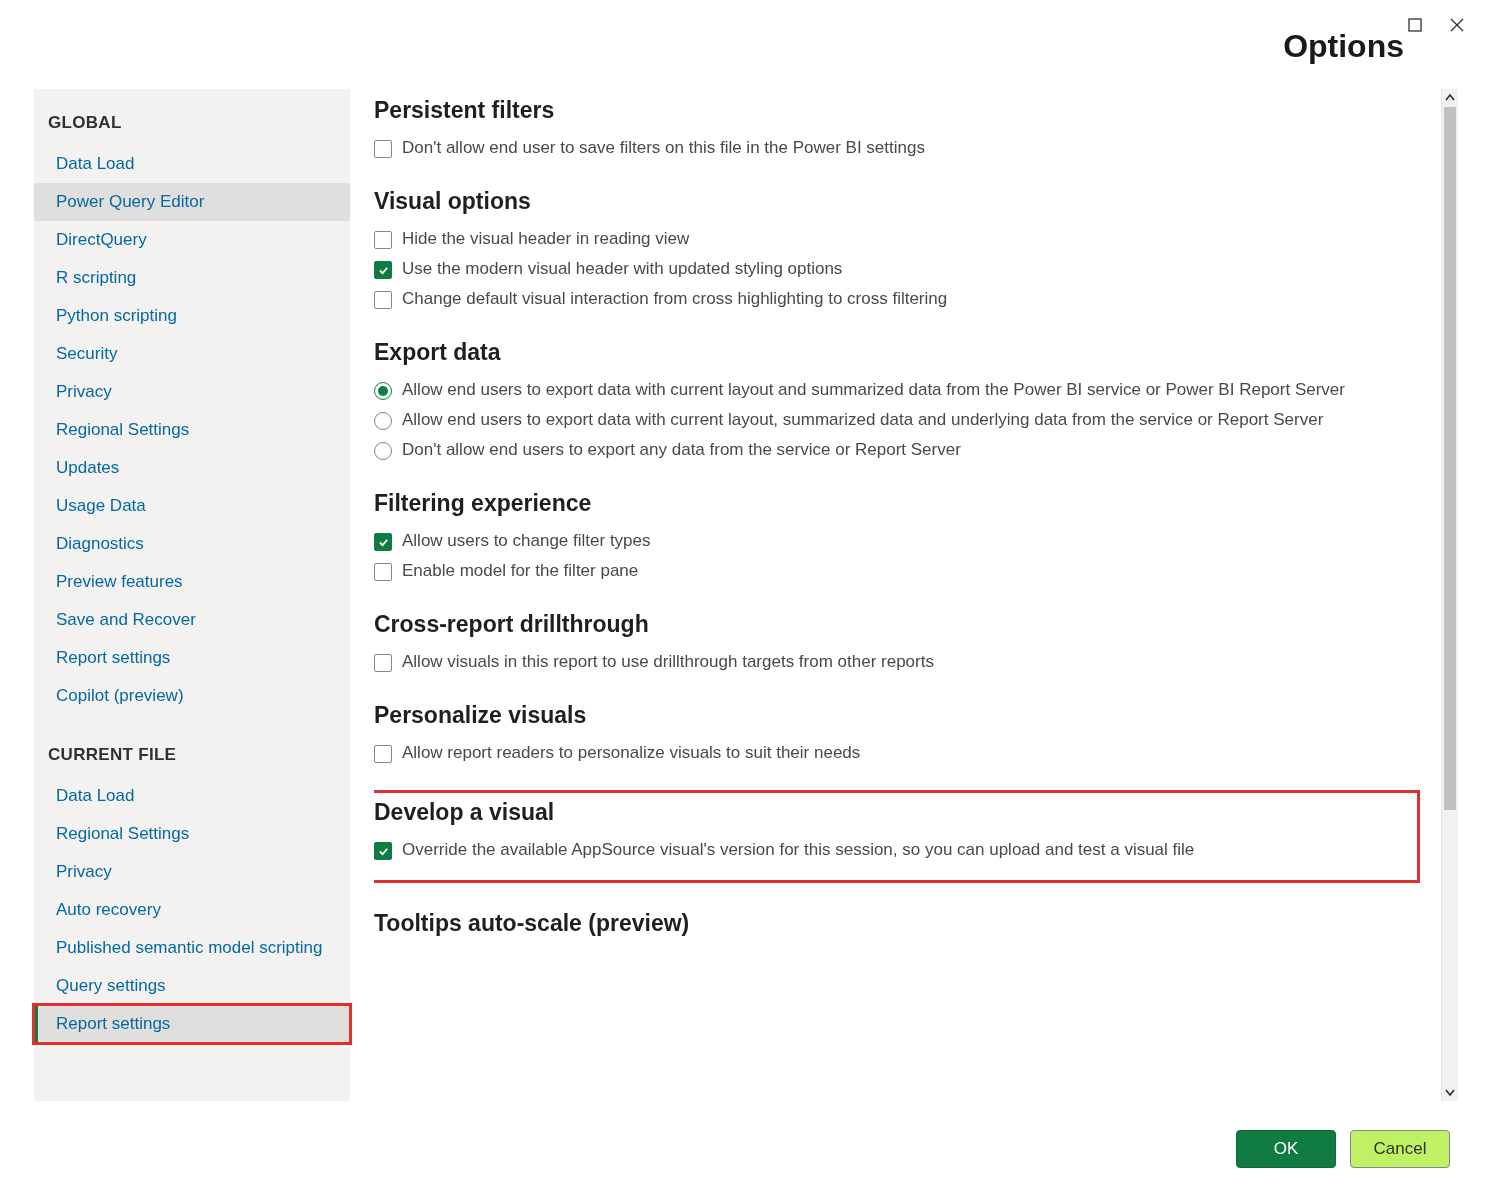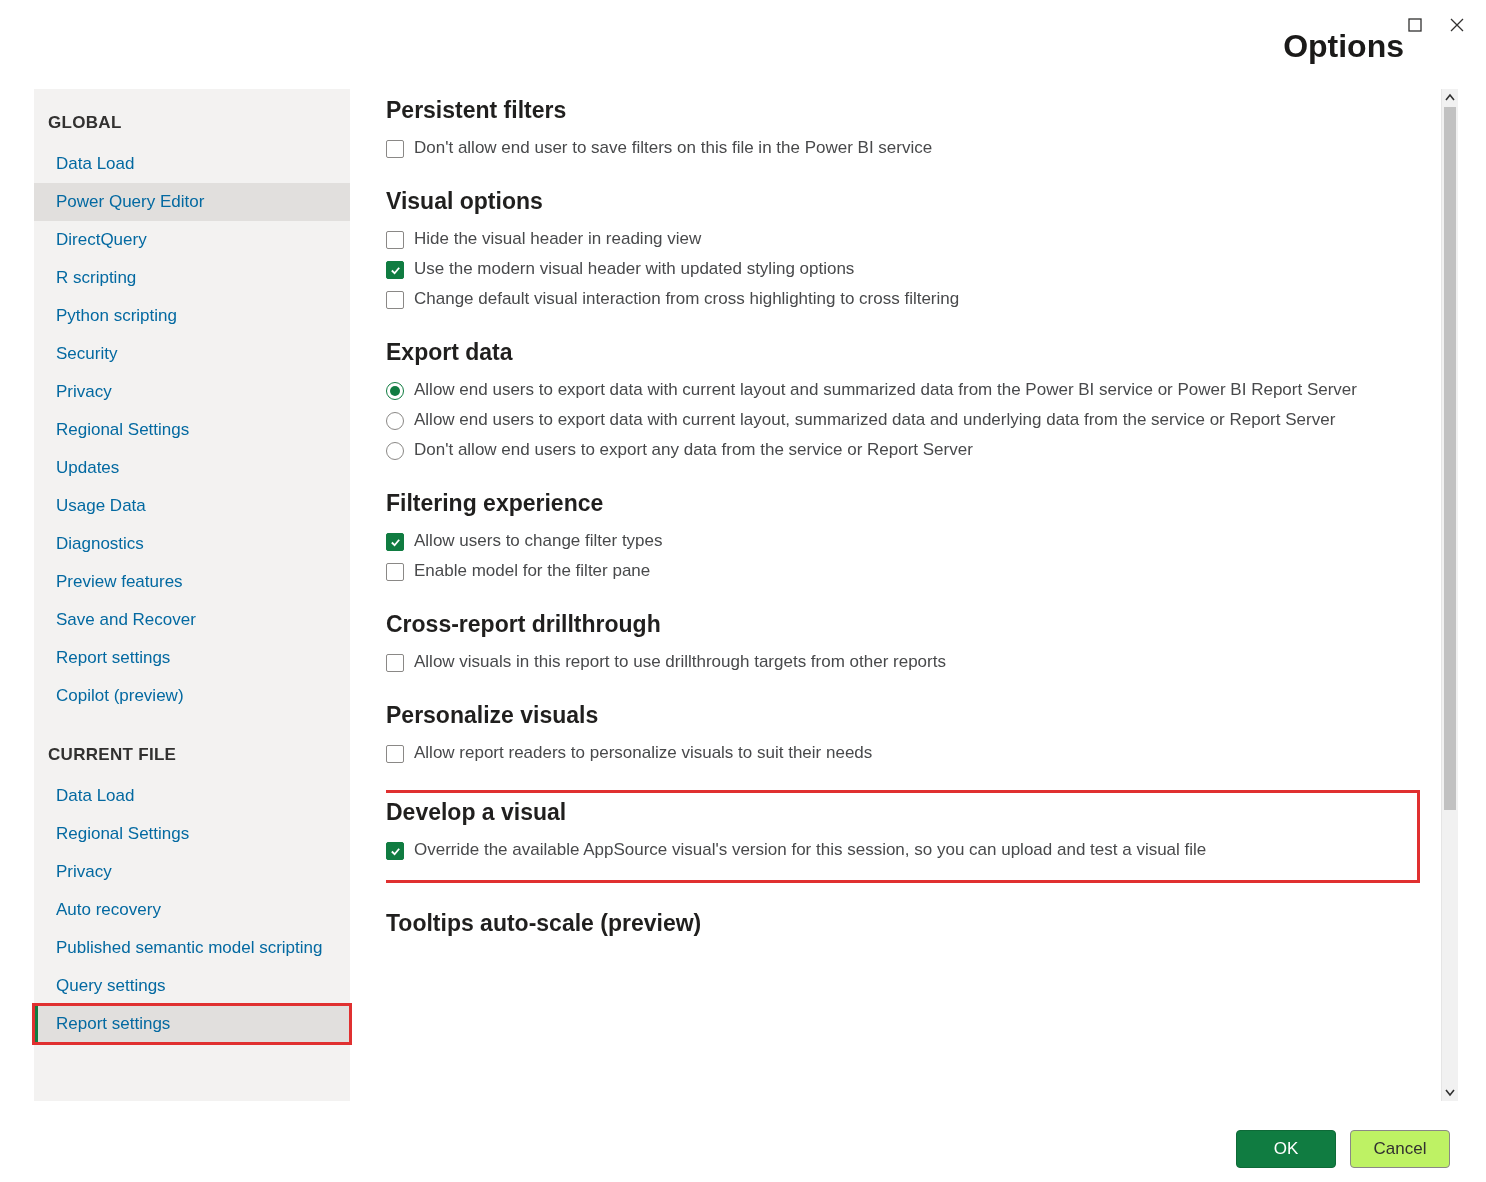--- a/index.html
+++ b/index.html
@@ -35,21 +35,21 @@
       width: 22px;
       height: 22px;
       display: inline-flex;
       align-items: center;
       justify-content: center;
       color: #323130;
     }
     .main {
       display: flex;
       padding: 24px 28px 0 34px;
-      gap: 36px;
+      gap: 24px;
       justify-content: center;
     }
     .sidebar {
       width: 316px;
       background: #f3f2f1;
       padding: 14px 0 8px 0;
       font-size: 17px;
       color: #323130;
     }
     .sidebar .section-header {
@@ -252,21 +252,21 @@
       </div>
   </div>
 
   <div class="content-wrap">
     <div class="content">
 
       <div class="group">
         <h2>Persistent filters</h2>
         <label class="option">
           <span class="checkbox"></span>
-          <span>Don't allow end user to save filters on this file in the Power BI service</span>
+          <span>Don't allow end user to save filters on this file in the Power BI settings</span>
         </label>
       </div>
 
       <div class="group">
         <h2>Visual options</h2>
         <label class="option">
           <span class="checkbox"></span>
           <span>Hide the visual header in reading view</span>
         </label>
         <label class="option">

